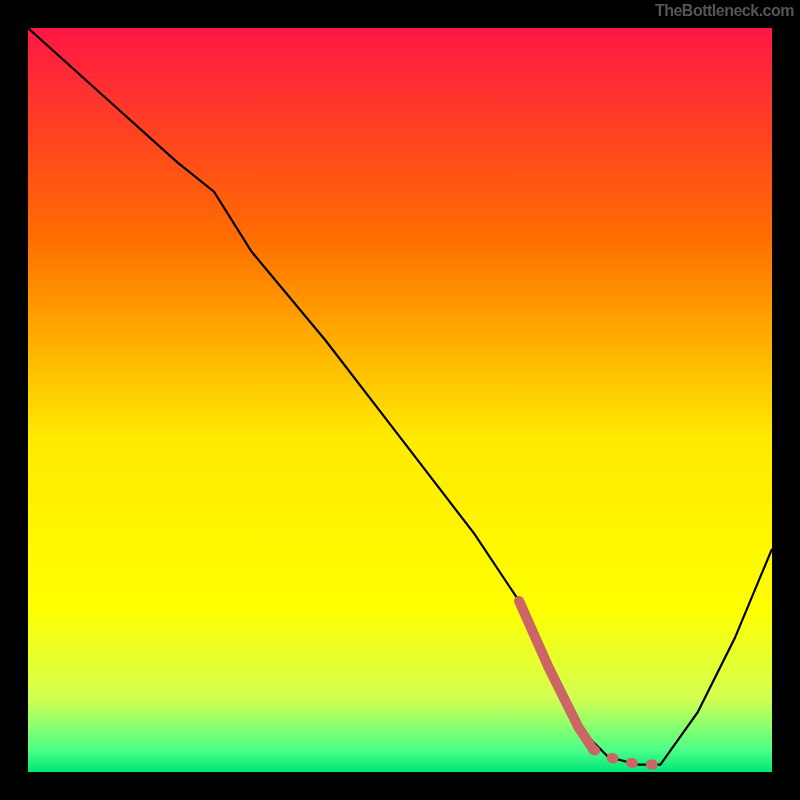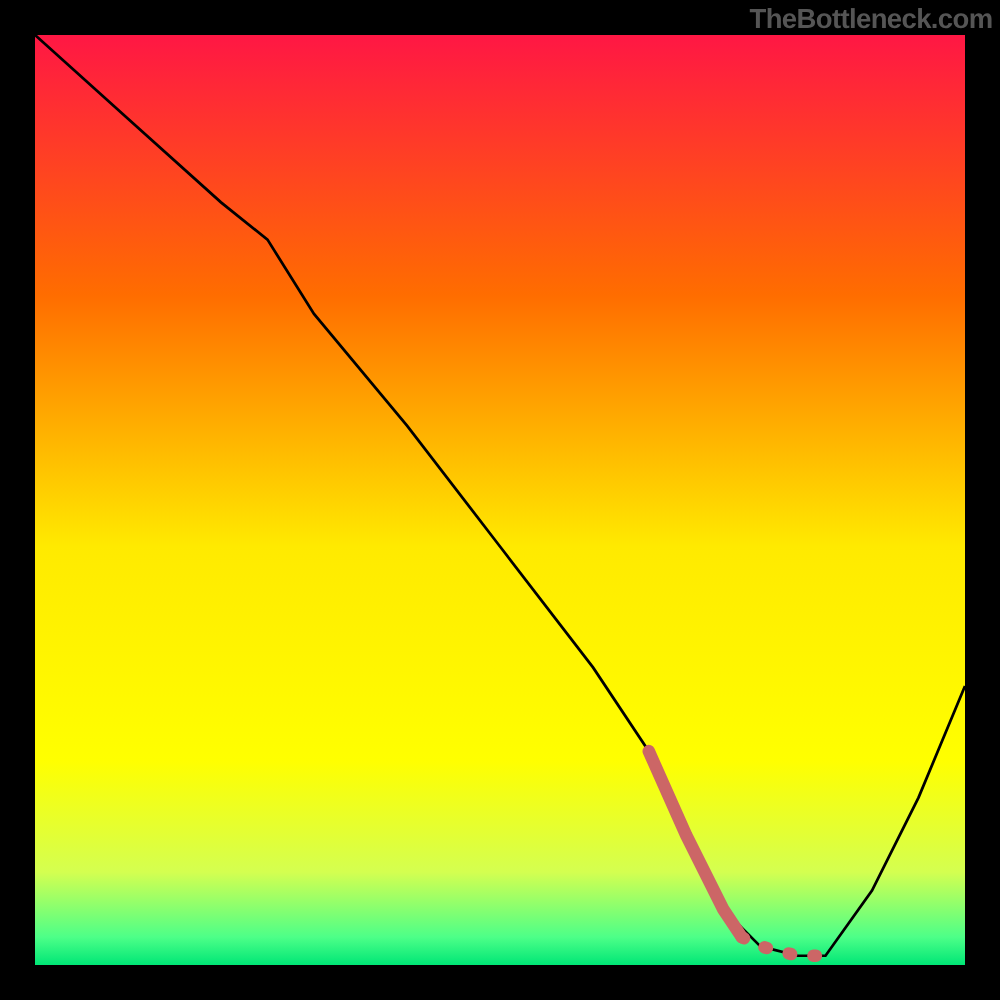--- a/index.html
+++ b/index.html
@@ -9,21 +9,21 @@
     height: 800px;
     background: #000;
     position: relative;
     font-family: Arial, sans-serif;
   }
   .watermark {
     position: absolute;
     top: 2px;
     right: 6px;
     color: #555;
-    font-size: 22px;
+    font-size: 16px;
     font-weight: bold;
     letter-spacing: -0.5px;
   }
   .plot {
     position: absolute;
     left: 28px;
     top: 28px;
     width: 744px;
     height: 744px;
   }

